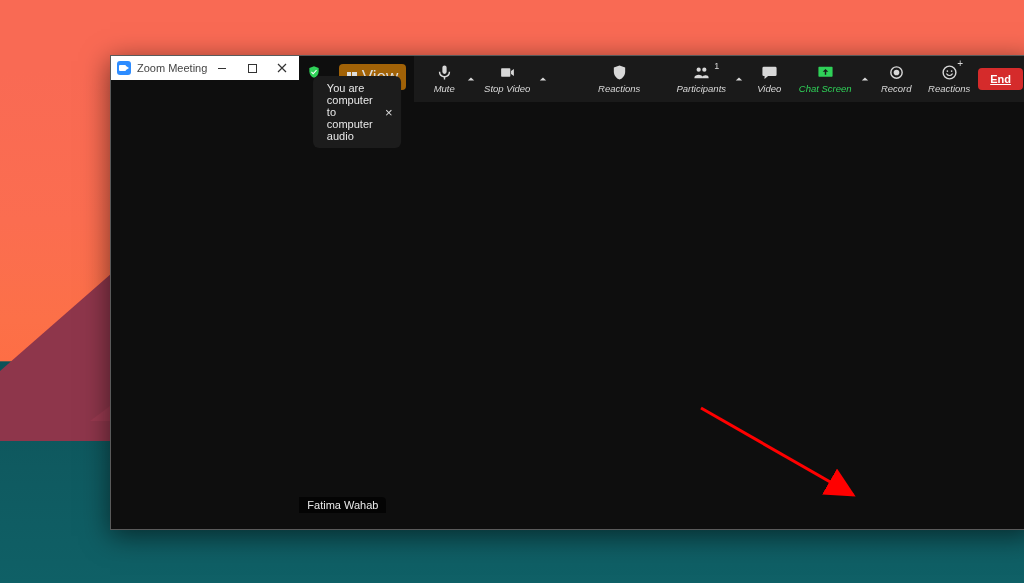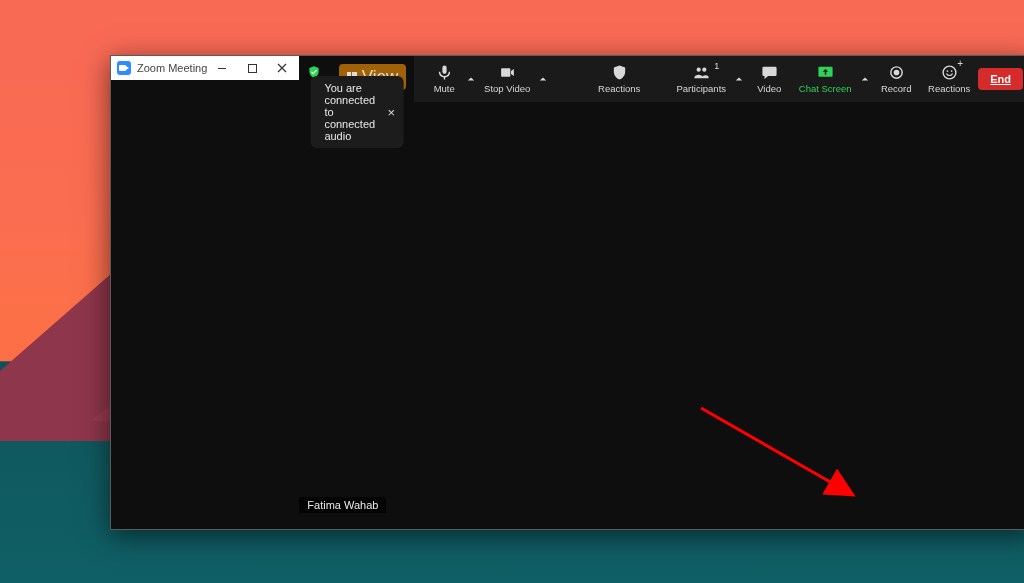--- a/index.html
+++ b/index.html
@@ -95,21 +95,21 @@
   }
   .mt-group { display:flex; align-items:center; }
   .mt-btn {
     display:flex; flex-direction:column; align-items:center; justify-content:center;
     color:#d8d8d8; font-size:9.5px; width:58px; height:46px;
     cursor:pointer; position:relative;
   }
   .mt-btn.share { color:#2fd158; }
   .mt-btn.share svg { fill:#2fd158; }
   .mt-btn svg { width:17px; height:17px; fill:#d8d8d8; margin-bottom:2px; }
-  .mt-label { white-space:nowrap; }
+  .mt-label { white-space:nowrap;font-style:italic; }
   .chev {
     width:14px; height:46px; display:flex; align-items:center; justify-content:center;
     cursor:pointer;
   }
   .chev svg { width:8px;height:8px;fill:#d8d8d8; }
   .gap-s { width:40px; }
   .gap-m { width:22px; }
   .badge {
     position:absolute; top:5px; right:13px;
     color:#d8d8d8; font-size:9px;
@@ -170,21 +170,21 @@
         <div class="grid">
             <span></span>
             <span></span>
             <span></span>
             <span></span>
           </div>
         <span>View</span>
       </div>
 
       <div class="toast">
-        <span>You are connected to connected audio</span>
+        <span>You are computer to computer audio</span>
         <span class="tx">×</span>
       </div>
 
       <div class="name-badge">
         <span>Fatima Wahab</span>
       </div>
     </div>
 
     <div class="mtoolbar">
       <div class="mt-group">

